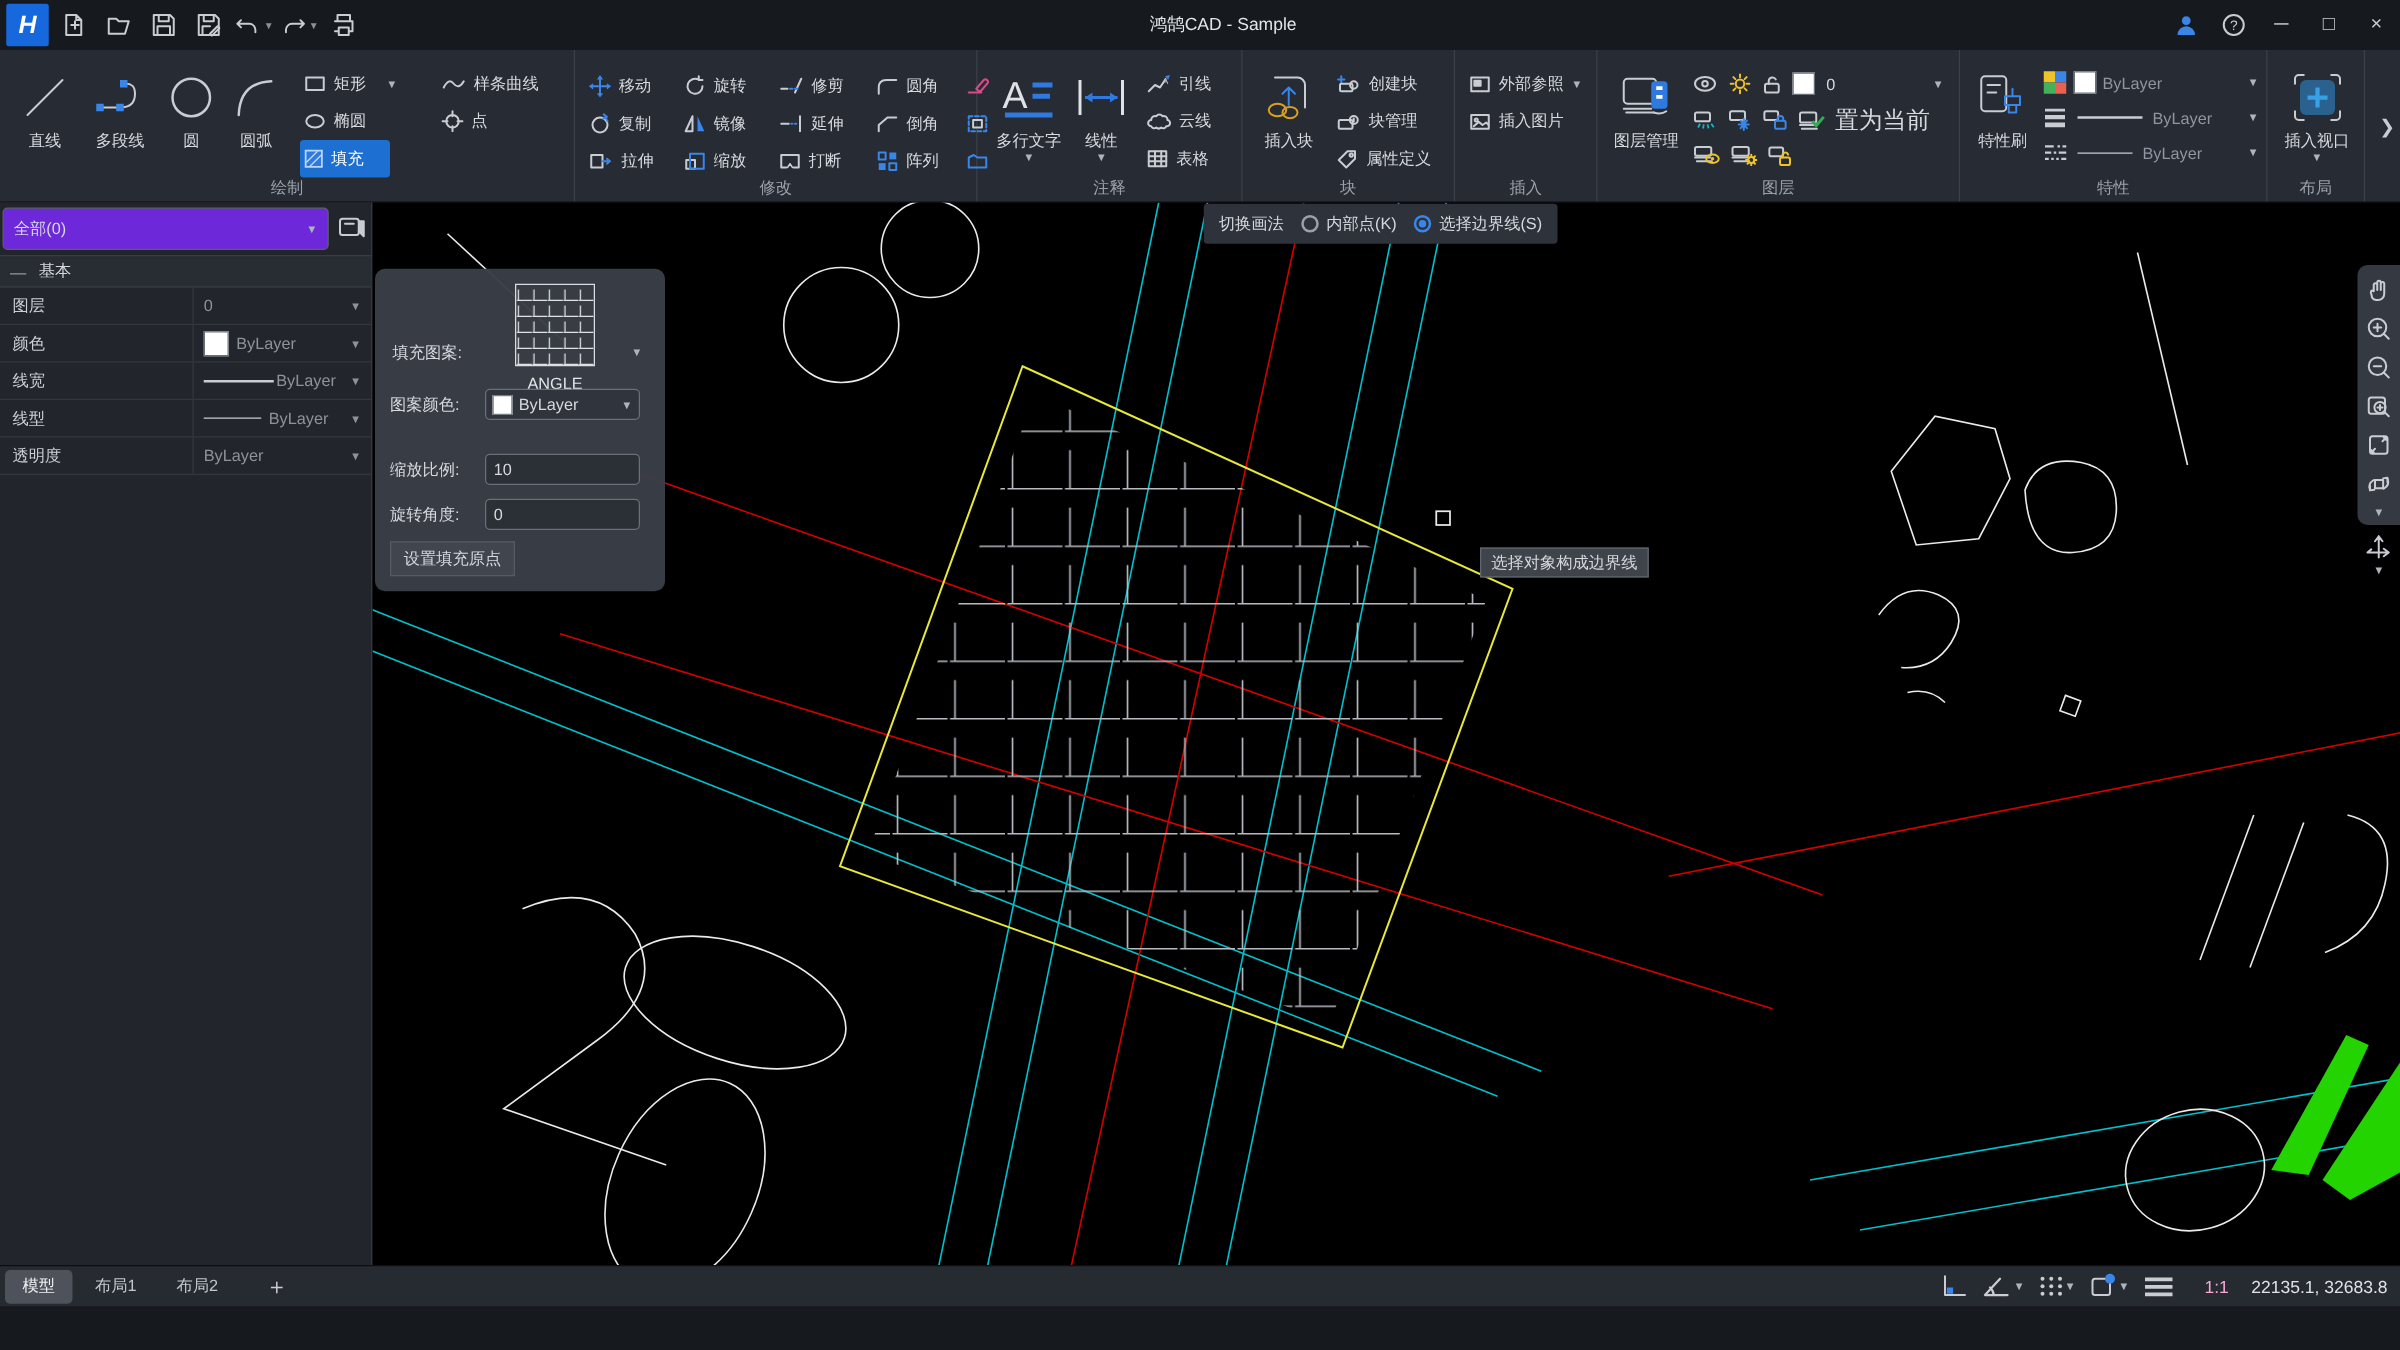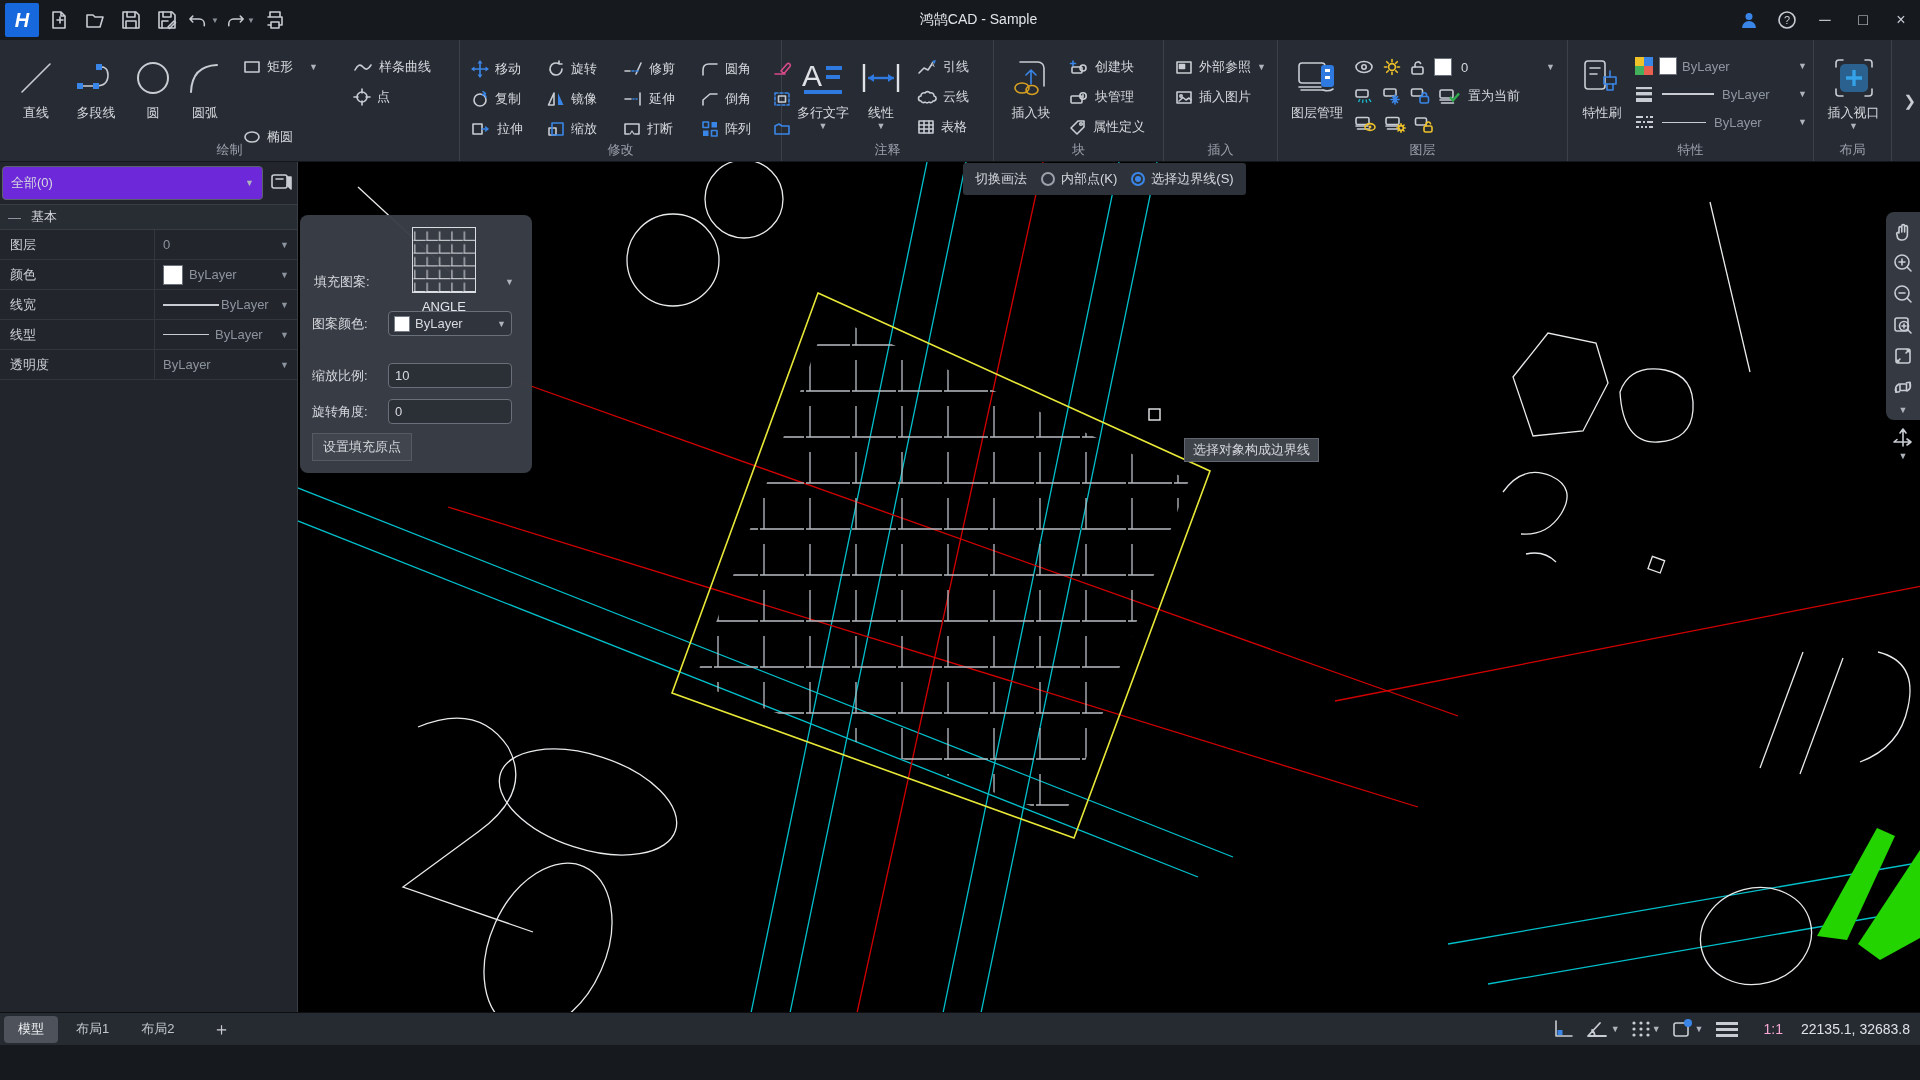--- a/index.html
+++ b/index.html
@@ -205,21 +205,21 @@
         <div class="blabel">圆</div>
       </div>
       <div class="bigbtn" style="width:54px">
         <div class="bicon">
             <svg class="ic" width="40" height="40" viewBox="0 0 40 40">
               <path d="M6 34 Q7 8 32 7" stroke-width="2"></path>
             </svg>
           </div>
         <div class="blabel">圆弧</div>
       </div>
-      <div class="smallcol" style="margin-left:8px; width:104px;gap:40px;">
+      <div class="smallcol" style="margin-left:8px; width:104px;">
         <div class="smallbtn">
           <svg class="ic" width="18" height="16" viewBox="0 0 18 16">
               <rect x="2" y="3" width="14" height="10"></rect>
             </svg>
           <span>矩形</span>
           <span class="caret" style="margin-left:10px">▼</span>
         </div>
         <div class="smallbtn">
           <svg class="ic" width="18" height="16" viewBox="0 0 18 16">
               <ellipse cx="9" cy="8" rx="7" ry="5"></ellipse>
@@ -519,21 +519,21 @@
               <g class="ic icb">
                 <rect x="10" y="9.5" width="8.5" height="6.5" rx="1.5"></rect>
                 <path d="M12 9.5 V8 a2.3 2.3 0 0 1 4.6 0 v1.5"></path>
               </g>
             </svg>
           <svg width="22" height="17" viewBox="0 0 22 17">
               <path class="ic" d="M2 12 h12 M3.5 15 h12" stroke-width="1.6"></path>
               <rect class="ic" x="2" y="2" width="13" height="8" rx="1.5"></rect>
               <path d="M12 9 l3 3.5 l6 -7" stroke="#2fae4e" stroke-width="2.4" fill="none"></path>
             </svg>
-          <span style="font-size:13px; white-space:nowrap;">置为当前</span>
+          <span style="font-size:19px; white-space:nowrap;">置为当前</span>
         </div>
         <div style="display:flex; align-items:center; gap:8px; height:28px;">
           <svg width="22" height="16" viewBox="0 0 22 16">
               <path class="ic" d="M2 10 h12 M3.5 13 h12" stroke-width="1.6"></path>
               <rect class="ic" x="2" y="1.5" width="13" height="7" rx="1.5"></rect>
               <ellipse class="ic icy" cx="16" cy="11" rx="5" ry="3.4"></ellipse>
               <circle cx="16" cy="11" r="1.4" fill="#f0c22a"></circle>
             </svg>
           <svg width="22" height="17" viewBox="0 0 22 17">
               <path class="ic" d="M2 10 h12 M3.5 13 h12" stroke-width="1.6"></path>

